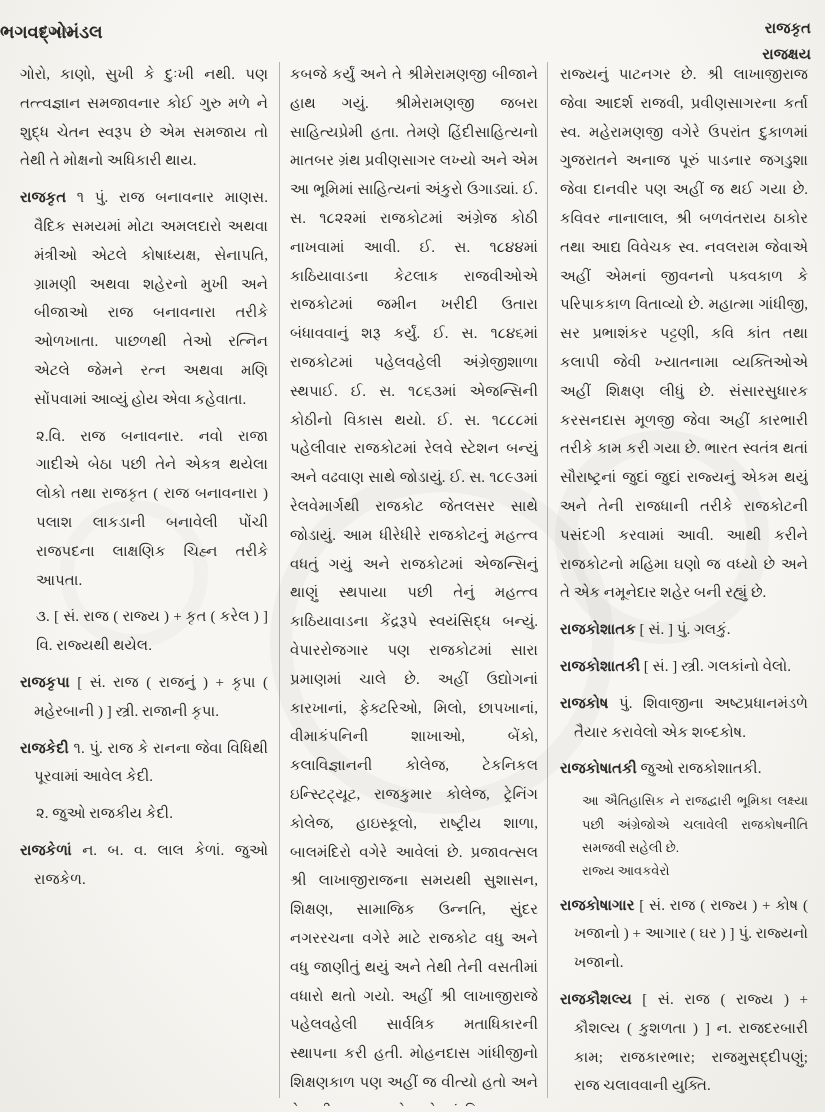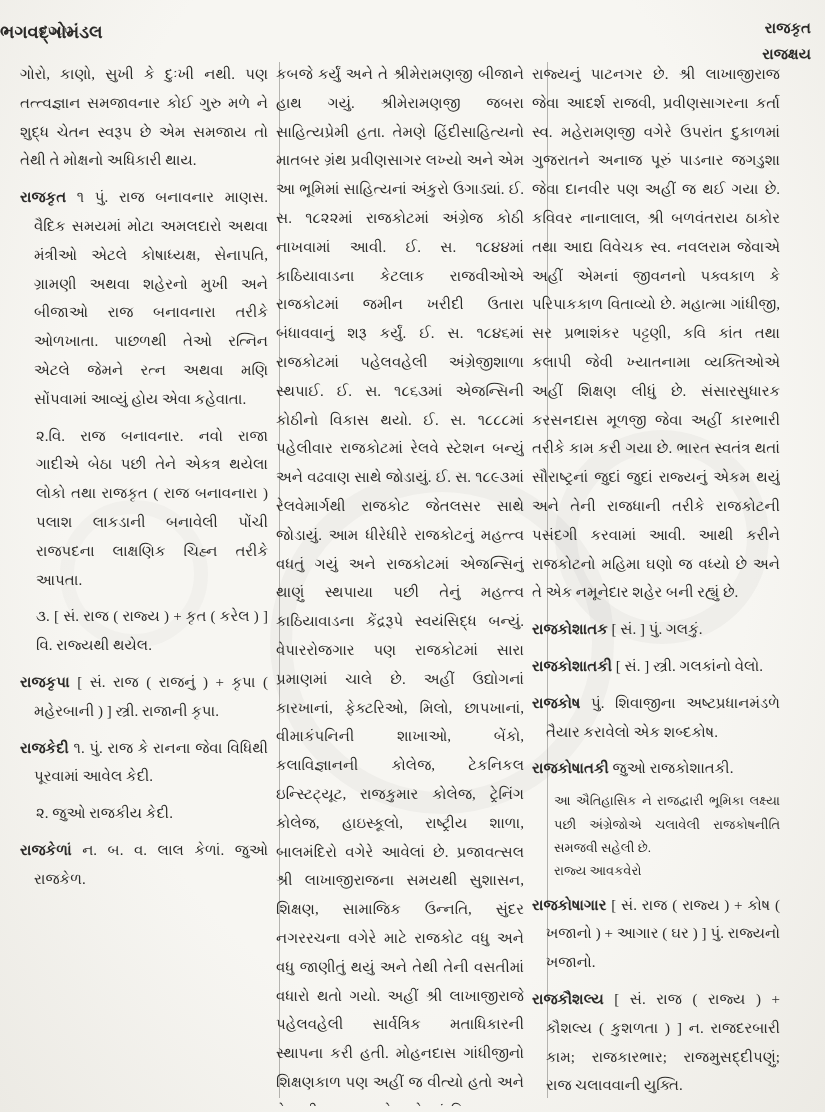--- a/index.html
+++ b/index.html
@@ -17,21 +17,21 @@
   
   .wm{position:absolute;border:22px solid #6b6b66;border-radius:50%;opacity:0.05;pointer-events:none;}
   .wm1{width:300px;height:300px;left:270px;top:470px;}
   .wm2{width:170px;height:170px;left:555px;top:430px;}
   .wm3{width:120px;height:120px;left:60px;top:500px;border-width:14px;opacity:0.04;}
   
   .vrule{position:absolute;top:62px;width:1px;height:1036px;background:#7d7c78;opacity:.55;}
   .vrule-1{left:279px;}
   .vrule-2{left:547px;}
   
-  .columns{position:absolute;top:60px;left:20px;display:flex;gap:8px;height:1046px;overflow:hidden;}
+  .columns{position:absolute;top:60px;left:20px;display:flex;gap:22px;height:1046px;overflow:hidden;}
   .column{width:248px;overflow:hidden;text-align:justify;font-size:15px;line-height:1.92;}
   .column p.entry{margin:0 0 8px 0;padding-left:14px;text-indent:-14px;}
   .column p.cont{padding-left:0;text-indent:0;}
   .column p.sub{padding-left:16px;text-indent:0;}
   .column p.small{font-size:13px;line-height:1.8;padding-left:22px;text-indent:0;margin-top:-2px;}
   .headword{font-weight:bold;}
   .attribution{display:block;text-align:left;}
 </style>
 </head>
 <body>

